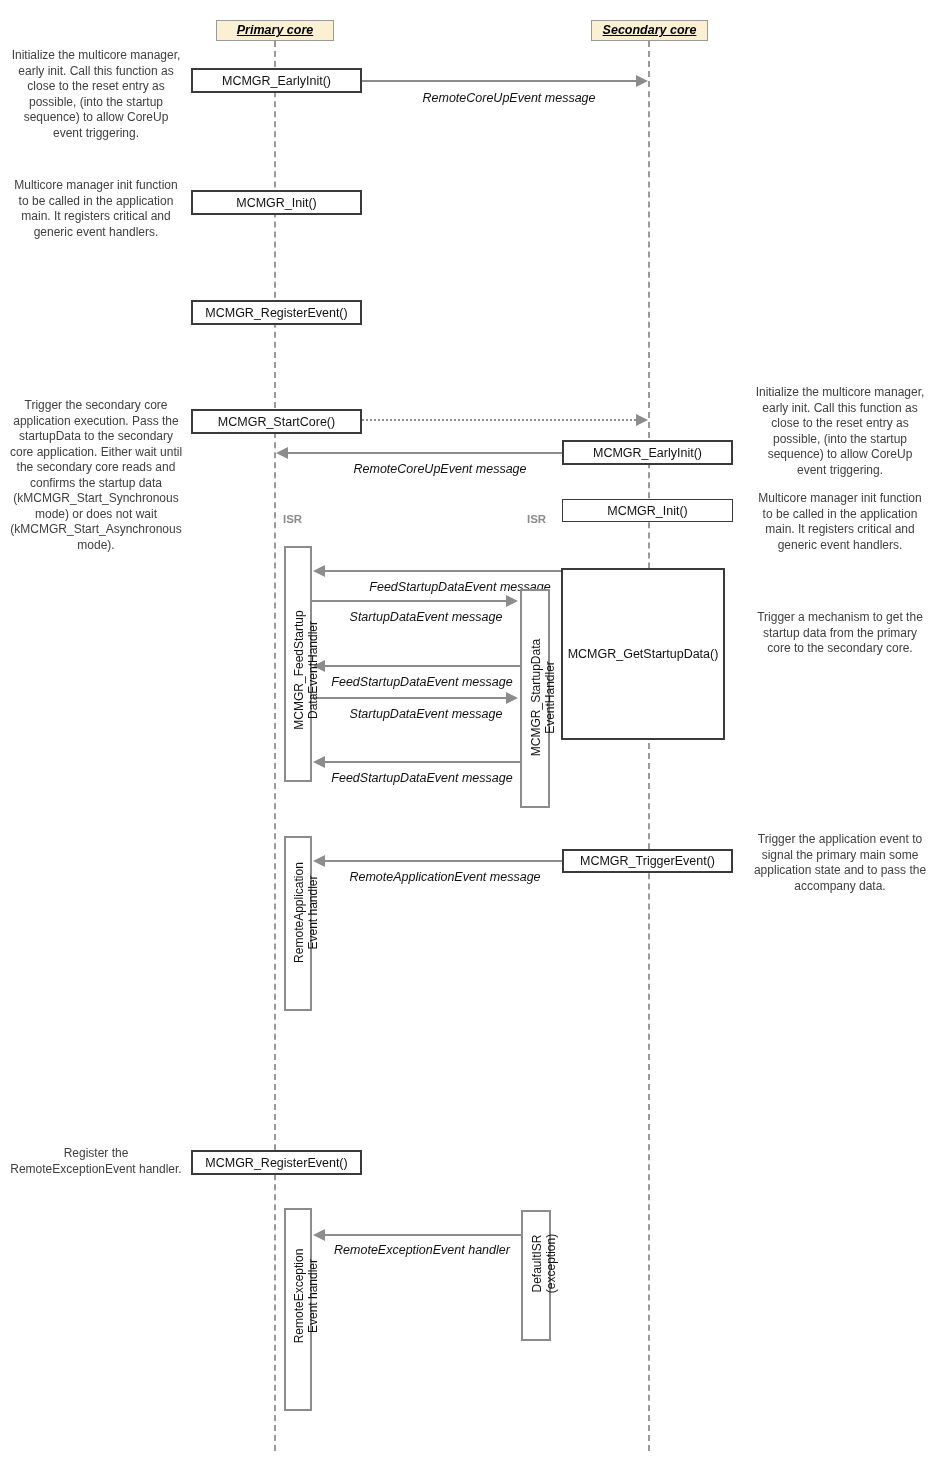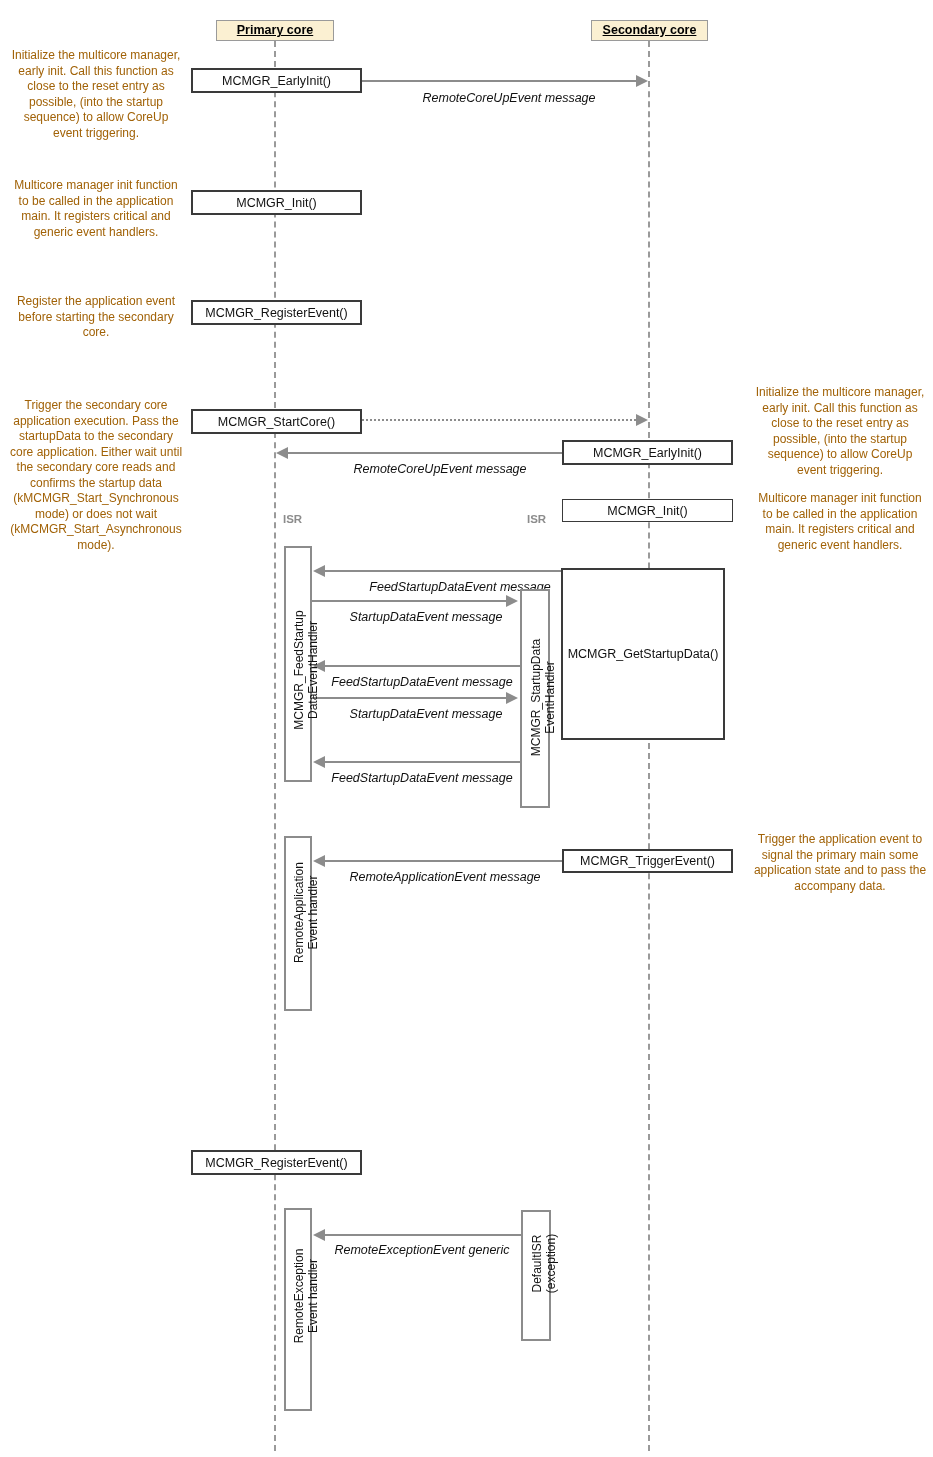--- a/index.html
+++ b/index.html
@@ -34,20 +34,21 @@
     box-sizing: border-box;
     background: #fbf0d2;
     border: 1px solid #9a9a9a;
     text-align: center;
     font-size: 12.5px;
     font-weight: bold;
     color: #000;
     line-height: 19px;
     height: 21px;
     z-index: 5;
+    font-style: italic;
   }
   .actor-head span {
     text-decoration: underline;
   }
 
   
   .callbox {
     position: absolute;
     box-sizing: border-box;
     background: #ffffff;
@@ -118,21 +119,21 @@
     background: transparent;
     margin-top: 28px;
   }
 
   
   .note {
     position: absolute;
     font-size: 12px;
     line-height: 15.5px;
     text-align: center;
-    color: #a16207;
+    color: #404040;
     z-index: 2;
   }
 
   
   .isr {
     position: absolute;
     font-size: 11.5px;
     font-weight: bold;
     color: #8c8c8c;
     z-index: 4;
@@ -148,25 +149,26 @@
 
   <div class="actor-head" style="left:216px; top:20px; width:118px;">
     <span>Primary core</span>
   </div>
   <div class="actor-head" style="left:591px; top:20px; width:117px;">
     <span>Secondary core</span>
   </div>
 
   <div class="note" style="left:8px; top:48px; width:176px;">Initialize the multicore manager, early init. Call this function as close to the reset entry as possible, (into the startup sequence) to allow CoreUp event triggering.</div>
   <div class="note" style="left:8px; top:178px; width:176px;">Multicore manager init function to be called in the application main. It registers critical and generic event handlers.</div>
-  <div class="note" style="left:8px; top:294px; width:176px;">Register the application event before starting the secondary core.</div>
   <div class="note" style="left:6px; top:398px; width:180px;">Trigger the secondary core application execution. Pass the startupData to the secondary core application. Either wait until the secondary core reads and confirms the startup data (kMCMGR_Start_Synchronous mode) or does not wait (kMCMGR_Start_Asynchronous mode).</div>
+  <div class="note" style="left:8px; top:1146px; width:176px;">Register the RemoteExceptionEvent handler.</div>
 
   <div class="note" style="left:752px; top:385px; width:176px;">Initialize the multicore manager, early init. Call this function as close to the reset entry as possible, (into the startup sequence) to allow CoreUp event triggering.</div>
   <div class="note" style="left:752px; top:491px; width:176px;">Multicore manager init function to be called in the application main. It registers critical and generic event handlers.</div>
+  <div class="note" style="left:752px; top:610px; width:176px;">Trigger a mechanism to get the startup data from the primary core to the secondary core.</div>
   <div class="note" style="left:750px; top:832px; width:180px;">Trigger the application event to signal the primary main some application state and to pass the accompany data.</div>
 
   <div class="msg-label" style="left:364px; top:63px; width:290px;">RemoteCoreUpEvent message</div>
   <div class="msg-line" style="left:362px; top:80px; width:278px;"></div>
   <div class="arrowhead right" style="left:636px; top:75px;"></div>
 
   <div class="callbox" style="left:191px; top:68px; width:171px; height:25px;">
     <span>MCMGR_EarlyInit()</span>
   </div>
 
@@ -249,17 +251,17 @@
   </div>
 
   <div class="activation" style="left:284px; top:1208px; width:28px; height:203px;"></div>
   <div class="vlabel" style="left:292px; top:1396px; width:200px; white-space:pre-line;">RemoteException
 Event  handler</div>
 
   <div class="activation" style="left:521px; top:1210px; width:30px; height:131px;"></div>
   <div class="vlabel" style="left:530px; top:1326px; width:125px; white-space:pre-line;">DefaultISR
 (exception)</div>
 
-  <div class="msg-label" style="left:322px; top:1215px; width:200px;">RemoteExceptionEvent generic</div>
+  <div class="msg-label" style="left:322px; top:1215px; width:200px;">RemoteExceptionEvent handler</div>
   <div class="msg-line" style="left:322px; top:1234px; width:200px;"></div>
   <div class="arrowhead left" style="left:313px; top:1229px;"></div>
 
 </div>
 
 </body></html>

